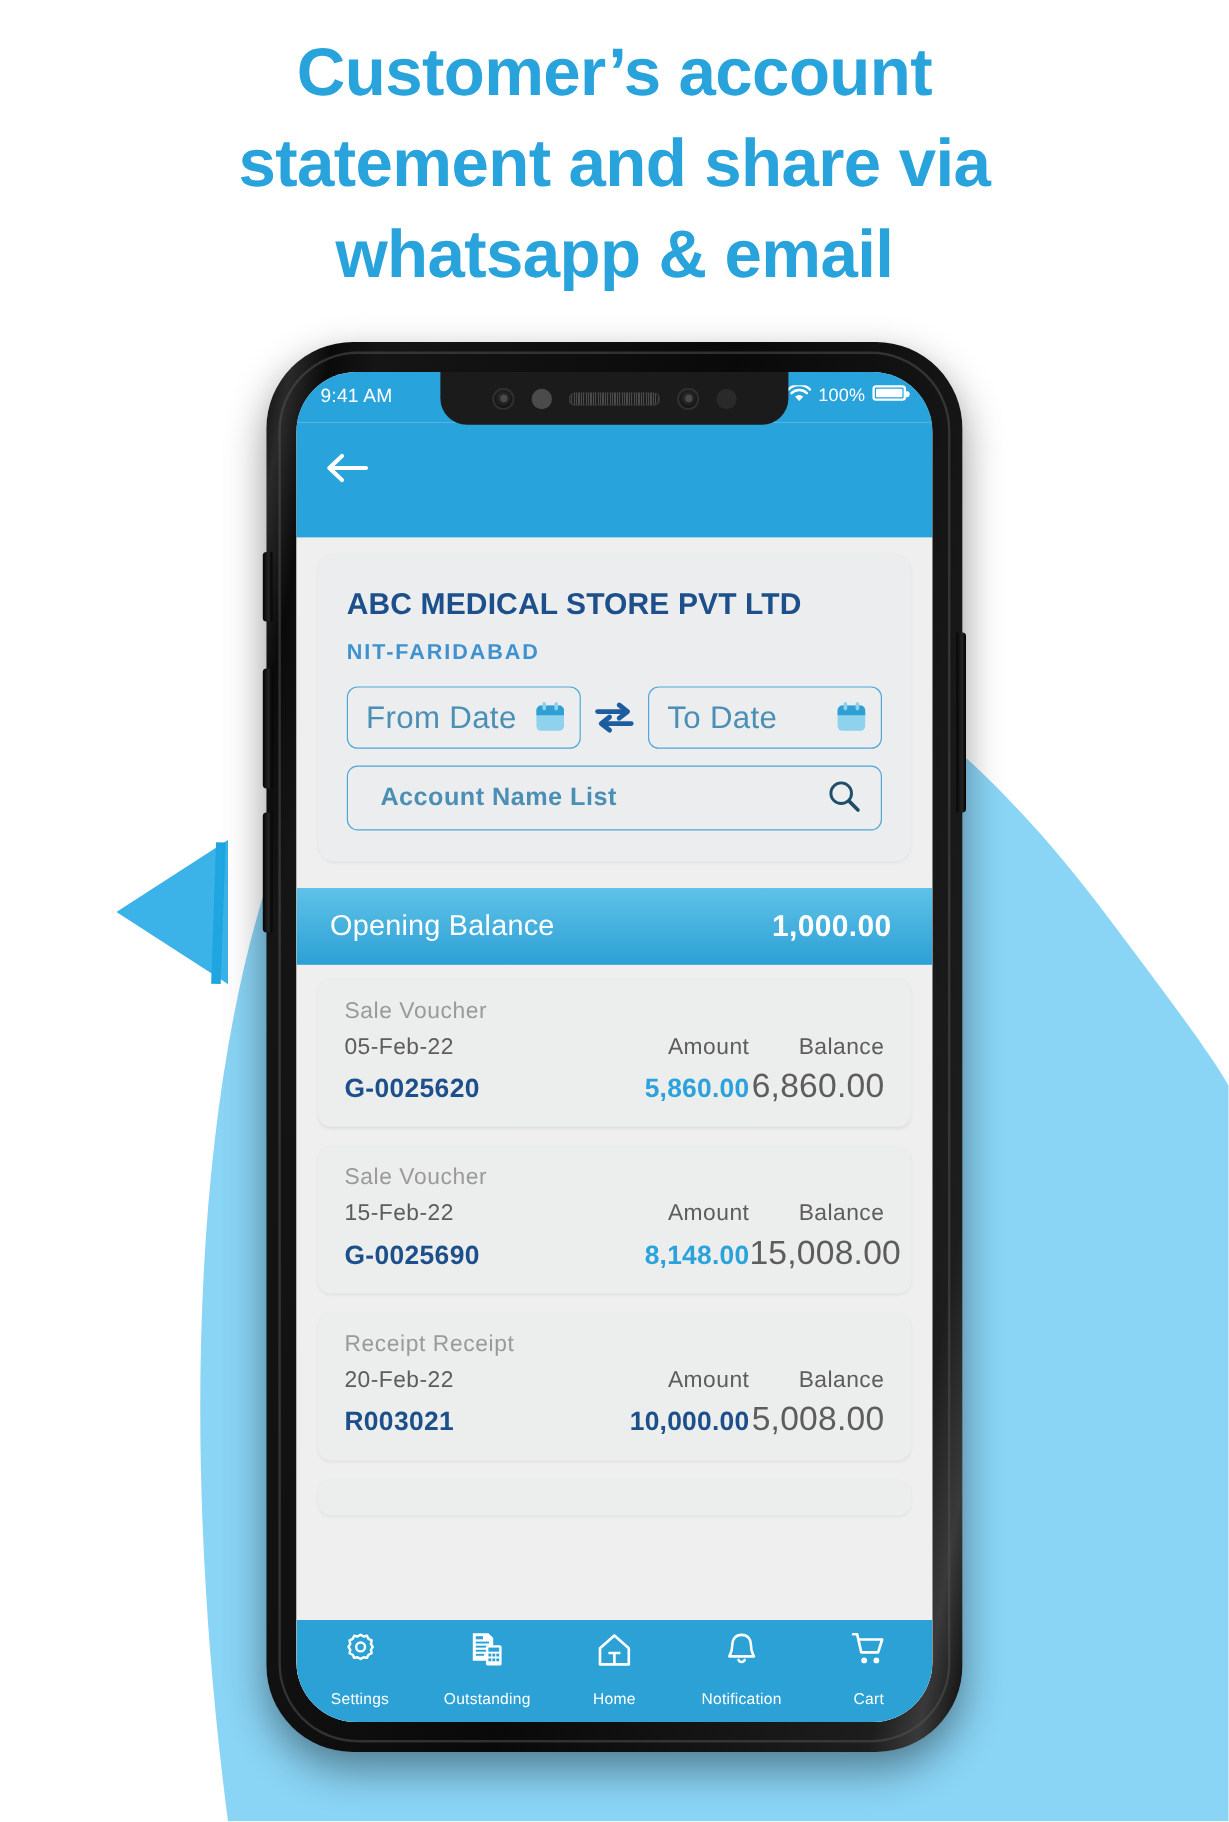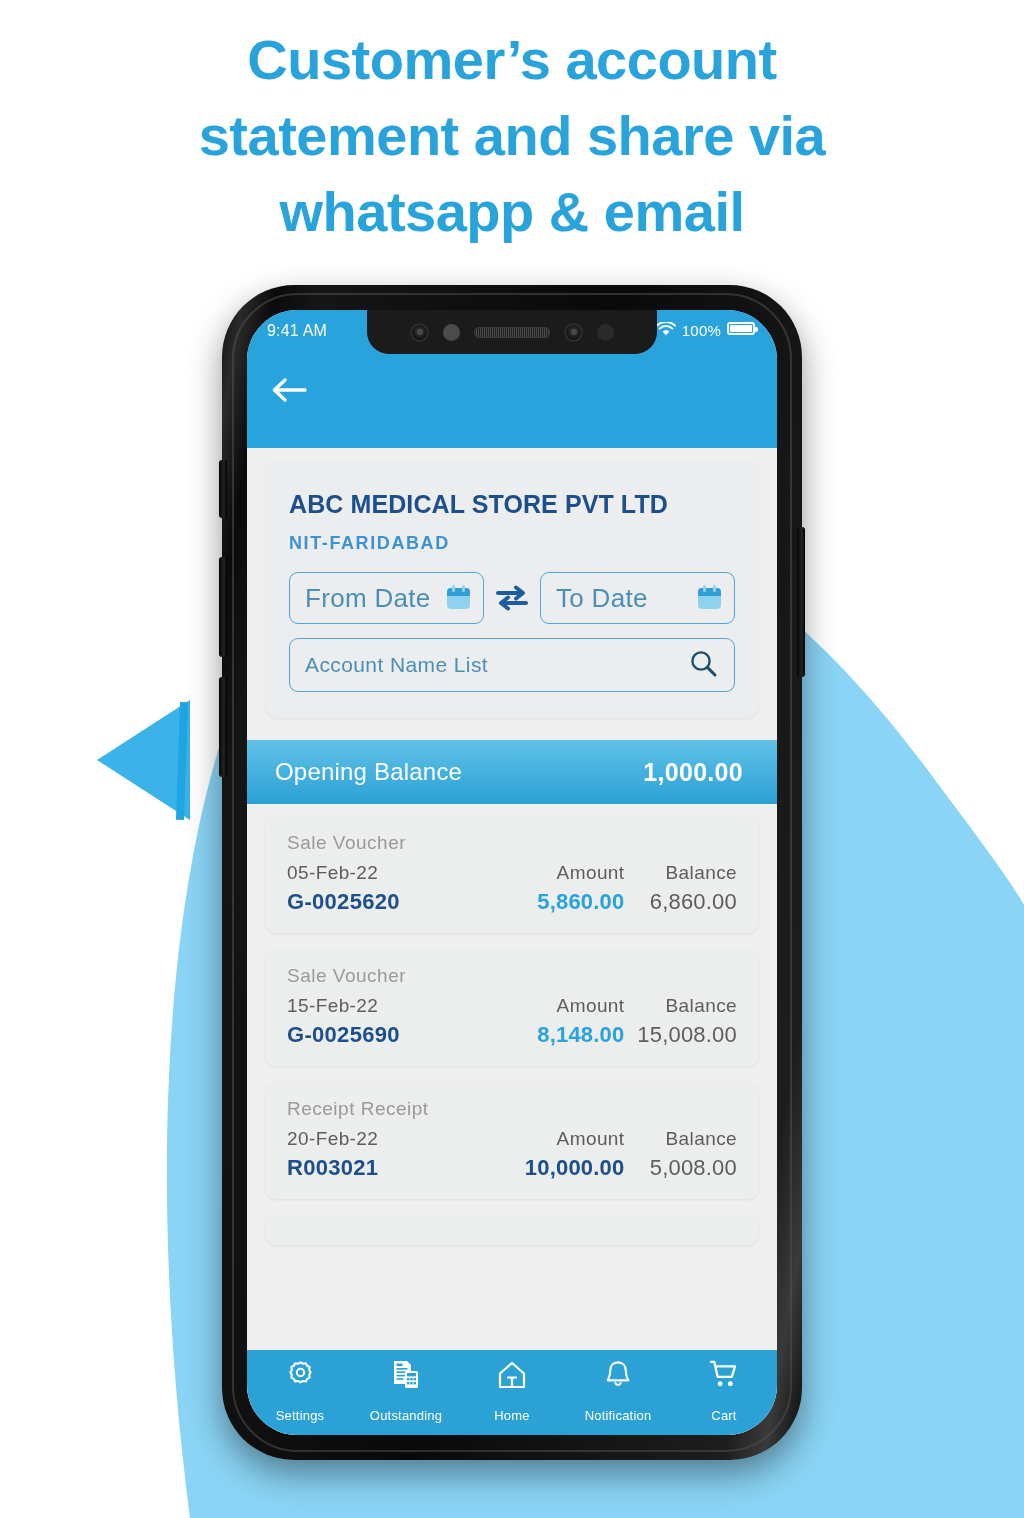--- a/index.html
+++ b/index.html
@@ -245,21 +245,22 @@
 
   .swap-icon { flex: none; width: 36px; height: 36px; display:flex; align-items:center; justify-content:center;}
 
   .search-field {
     margin-top: 14px;
     height: 54px;
     border: 1.6px solid #4fa8d8;
     border-radius: 9px;
     display: flex; align-items: center;
     justify-content: space-between;
-    padding: 0 16px 0 15px;
+    padding: 0 16px 0 27px;
+    font-weight: bold;
   }
   .search-field .ph {
     color: #4b8fb5;
     font-size: 21px;
     letter-spacing: 0.4px;
   }
 
   
   .opening-bar {
     margin-top: 22px;
@@ -292,21 +293,21 @@
     display: flex; align-items: baseline;
   }
   .v-c1 { width: 42%; }
   .v-c2 { width: 33%; text-align: right; }
   .v-c3 { width: 25%; text-align: right; }
   .v-date { color: #5d5d5d; font-size: 19px; letter-spacing: 0.4px; }
   .v-head { color: #5d5d5d; font-size: 19px; letter-spacing: 0.4px; }
   .v-row2 { margin-top: 5px; }
   .v-no { color: #1d4f8b; font-size: 22px; font-weight: 700; letter-spacing: 0.3px; }
   .v-amt { font-size: 22px; font-weight: 700; letter-spacing: 0.2px; }
-  .v-bal { color: #5d5d5d; font-size: 22px; letter-spacing: 0.2px; }
+  .v-bal { color: #5d5d5d; font-size: 28px; letter-spacing: 0.2px; }
 
   
   .bottom-nav {
     position: absolute;
     left: 0; bottom: 0;
     width: 100%; height: 85px;
     background: #2ba1d6;
     display: flex; align-items: center;
     padding-bottom: 6px;
   }

